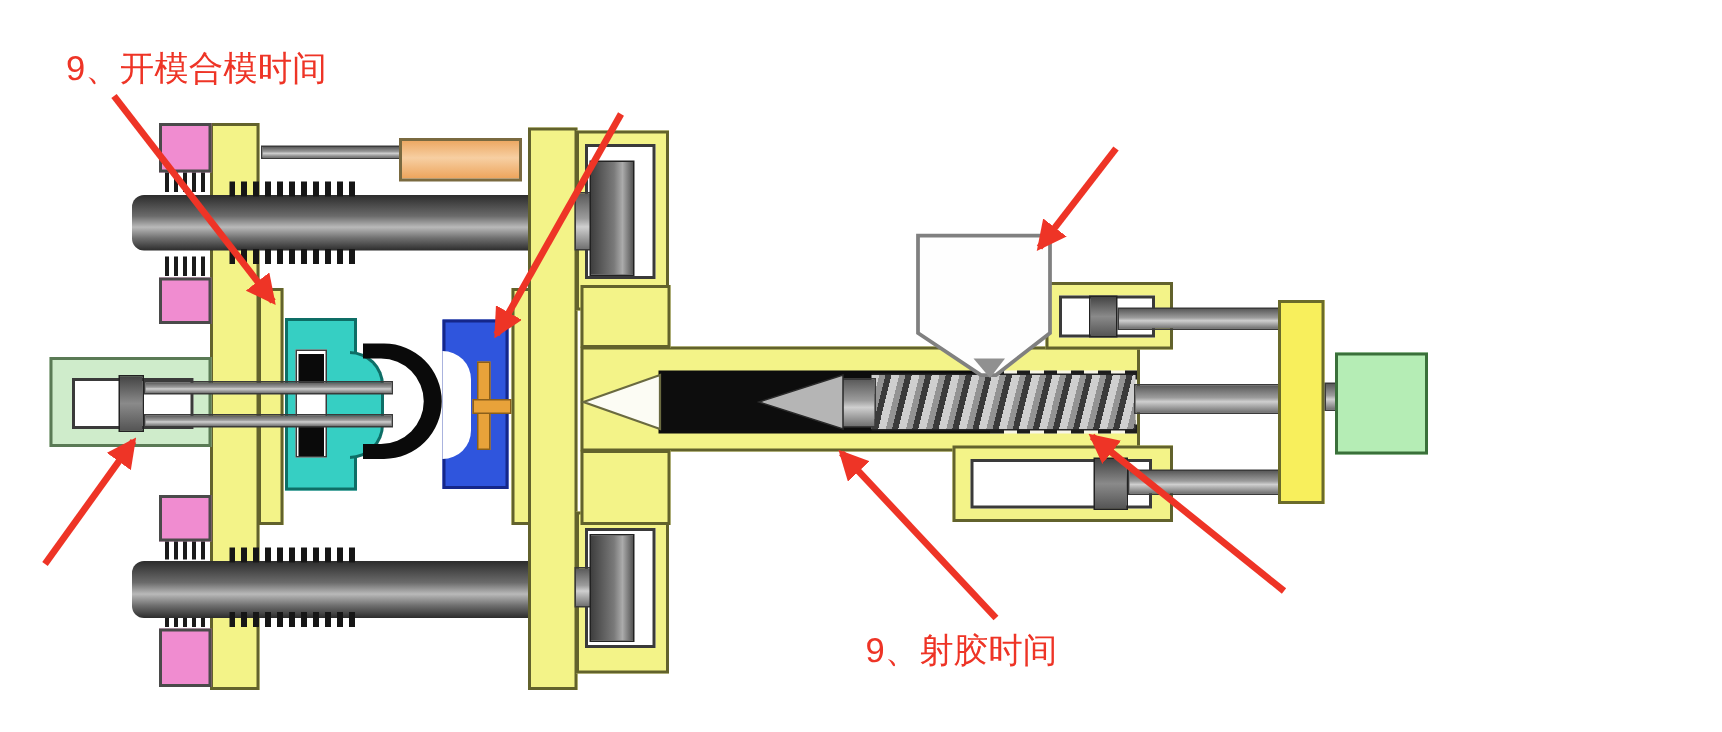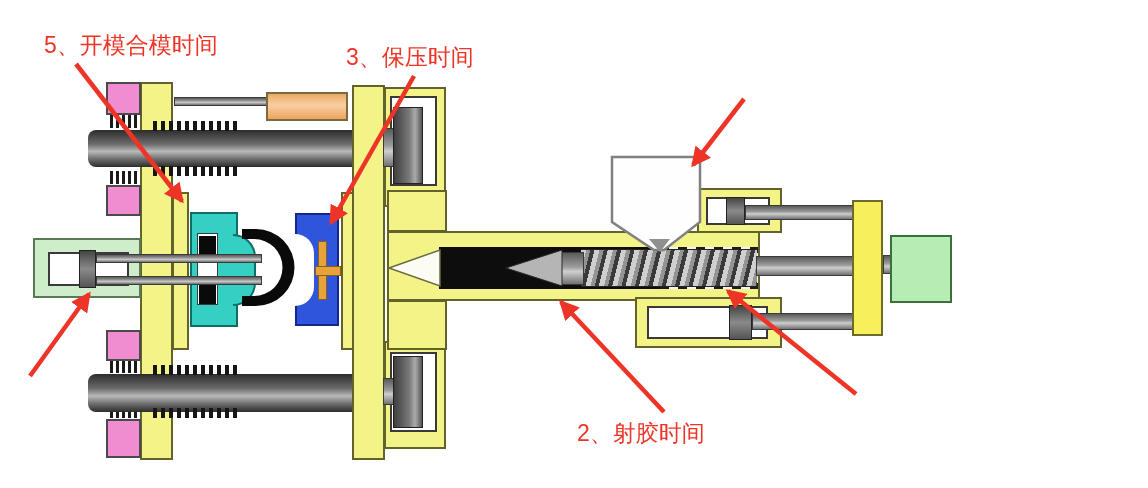--- a/index.html
+++ b/index.html
@@ -127,17 +127,16 @@
     <polygon points="649,239 670,239 660,252" fill="#909090"></polygon>
 
     <line x1="76" y1="64" x2="182" y2="201" stroke="#ee3426" stroke-width="4.5" marker-end="url(#ah)"></line>
     <line x1="414" y1="76" x2="331" y2="223" stroke="#ee3426" stroke-width="4.5" marker-end="url(#ah)"></line>
     <line x1="744" y1="99" x2="693" y2="165" stroke="#ee3426" stroke-width="4.5" marker-end="url(#ah)"></line>
     <line x1="30" y1="376" x2="89" y2="294" stroke="#ee3426" stroke-width="4.5" marker-end="url(#ah)"></line>
     <line x1="664" y1="412" x2="561" y2="302" stroke="#ee3426" stroke-width="4.5" marker-end="url(#ah)"></line>
     <line x1="856" y1="394" x2="728" y2="291" stroke="#ee3426" stroke-width="4.5" marker-end="url(#ah)"></line>
   </svg>
 
-  <div class="label" style="left:577px;top:420px;">2、射胶时间</div>
-  <div class="label" style="left:346px;top:44px;">3、保压时间</div>
-  <div class="label" style="left:44px;top:32px;">5、开模合模时间</div>
+  <div class="label" style="left:577px;top:420px;">9、射胶时间</div>
+  <div class="label" style="left:44px;top:32px;">9、开模合模时间</div>
 
 </div>
 
 </body></html>

